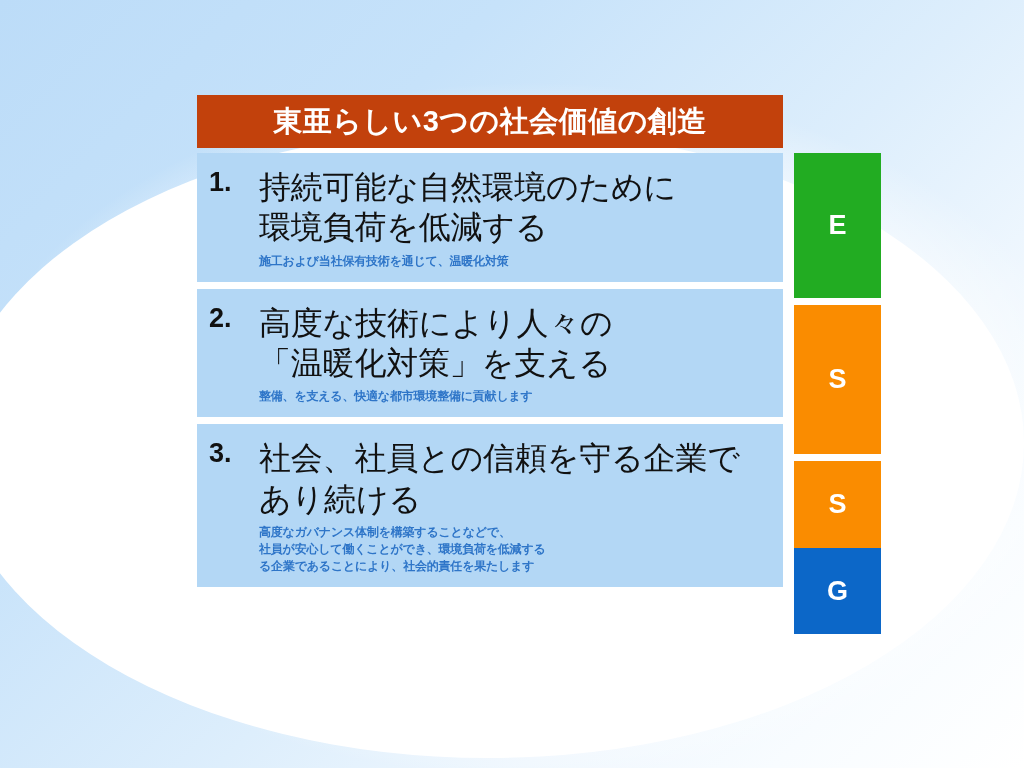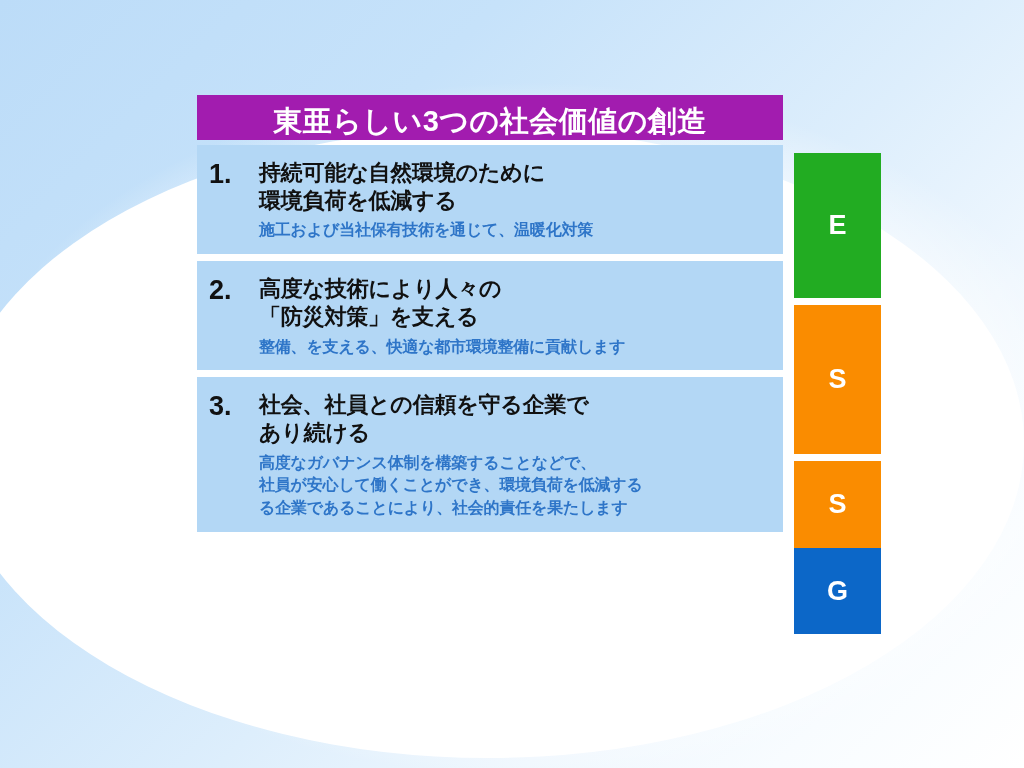--- a/index.html
+++ b/index.html
@@ -36,24 +36,24 @@
 
   
   #value-table {
     position: absolute;
     left: 197px;
     top: 95px;
     width: 674px;
   }
 
   .table-header {
-    background: #a21caf;
+    background: #c2410c;
     color: #ffffff;
     width: 586px;
-    height: 45px;
+    height: 53px;
     line-height: 53px;
     text-align: center;
     font-size: 29px;
     font-weight: bold;
     letter-spacing: 0.5px;
     box-sizing: border-box;
   }
 
   .rows-wrap {
     position: relative;
@@ -81,30 +81,30 @@
     box-sizing: border-box;
   }
 
   .row-body {
     flex: 1 1 auto;
     padding: 14px 8px 12px 0;
     box-sizing: border-box;
   }
 
   .row-title {
-    font-size: 22px;
-    font-weight: bold;
+    font-size: 32px;
+    font-weight: normal;
     color: #111111;
     line-height: 1.26;
     letter-spacing: -0.2px;
   }
 
   .row-sub {
     margin-top: 5px;
-    font-size: 16px;
+    font-size: 12px;
     font-weight: bold;
     color: #2e75c8;
     line-height: 1.42;
     letter-spacing: -0.2px;
   }
 
   
   #badge-column {
     position: absolute;
     left: 597px;
@@ -151,21 +151,21 @@
           <div>施工および当社保有技術を通じて、温暖化対策</div>
         </div>
       </div>
     </div>
 
     <div class="value-row">
       <div class="row-num">2.</div>
       <div class="row-body">
         <div class="row-title">
           <div>高度な技術により人々の</div>
-          <div>「防災対策」を支える</div>
+          <div>「温暖化対策」を支える</div>
         </div>
         <div class="row-sub">
           <div>整備、を支える、快適な都市環境整備に貢献します</div>
         </div>
       </div>
     </div>
 
     <div class="value-row">
       <div class="row-num">3.</div>
       <div class="row-body">

